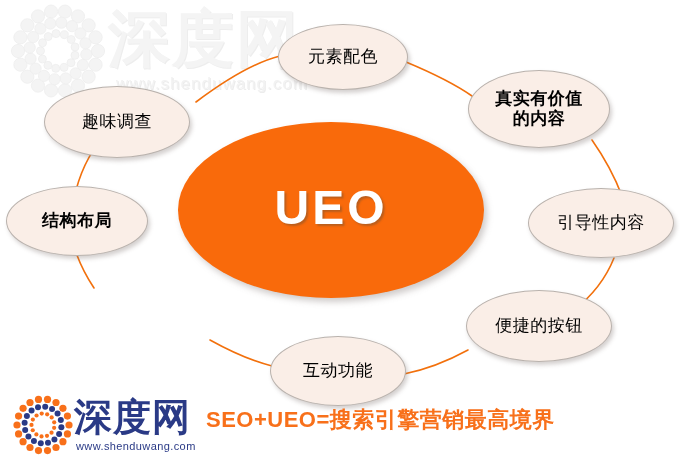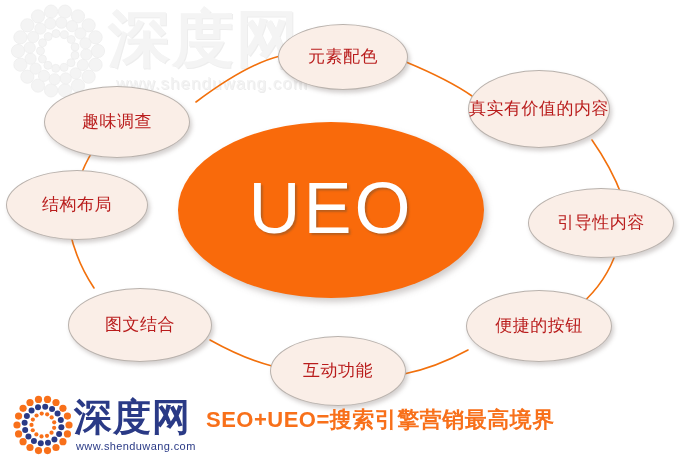--- a/index.html
+++ b/index.html
@@ -52,21 +52,21 @@
   .node{
     position:absolute;
     background:#faeee7;
     border:1px solid #b9b2ad;
     border-radius:50%;
     box-shadow:2px 3px 4px rgba(120,110,105,.32);
     display:flex;
     align-items:center;
     justify-content:center;
     text-align:center;
-    color:#b91c1c;
+    color:#000000;
     font-size:17px;
     line-height:1.18;
     letter-spacing:.5px;
     box-sizing:border-box;
   }
   .node span{display:block;}
 
   .center-node{
     position:absolute;
     left:178px;top:122px;
@@ -75,22 +75,22 @@
     border-radius:50%;
     box-shadow:3px 4px 6px rgba(120,110,105,.35);
     display:flex;
     flex-direction:column;
     align-items:center;
     justify-content:center;
     box-sizing:border-box;
   }
   .center-title{
     color:#ffffff;
-    font-size:72px;
-    font-weight:normal;
+    font-size:48px;
+    font-weight:bold;
     letter-spacing:3px;
     line-height:1;
     text-shadow:2px 2px 2px rgba(110,80,50,.45);
     margin-bottom:4px;
     text-align:right;
   }
   .center-sub{
     color:#ffffff;
     font-size:28px;
     letter-spacing:1px;
@@ -220,42 +220,39 @@
   </svg>
 
   <div class="center-node">
     <div class="center-title">UEO</div>
   </div>
 
   <div class="node" style="left:278px;top:24px;width:130px;height:66px;">
     <span>元素配色</span>
   </div>
 
-  <div class="node" style="left:468px;top:70px;width:142px;height:78px;flex-direction:row;">
+  <div class="node" style="left:468px;top:70px;width:142px;height:78px;flex-direction:column;font-weight:bold;">
     <span>真实有价值</span>
     <span>的内容</span>
   </div>
 
   <div class="node" style="left:528px;top:188px;width:146px;height:70px;text-align:center;">
     <span>引导性内容</span>
   </div>
 
   <div class="node" style="left:270px;top:336px;width:136px;height:70px;">
     <span>互动功能</span>
   </div>
 
   <div class="node" style="left:466px;top:290px;width:146px;height:72px;">
     <span>便捷的按钮</span>
   </div>
 
-  <div class="node" style="left:68px;top:288px;width:144px;height:74px;">
-    <span>图文结合</span>
-  </div>
-
-  <div class="node" style="left:6px;top:170px;width:142px;height:70px;">
+
+  <div class="node" style="left:6px;top:186px;width:142px;height:70px;font-weight:bold;">
     <span>结构布局</span>
   </div>
 
   <div class="node" style="left:44px;top:86px;width:146px;height:72px;">
     <span>趣味调查</span>
   </div>
 
   <div class="footer">
     <svg class="logo-mark" viewBox="0 0 62 62">
       <g id="logo-dots">

